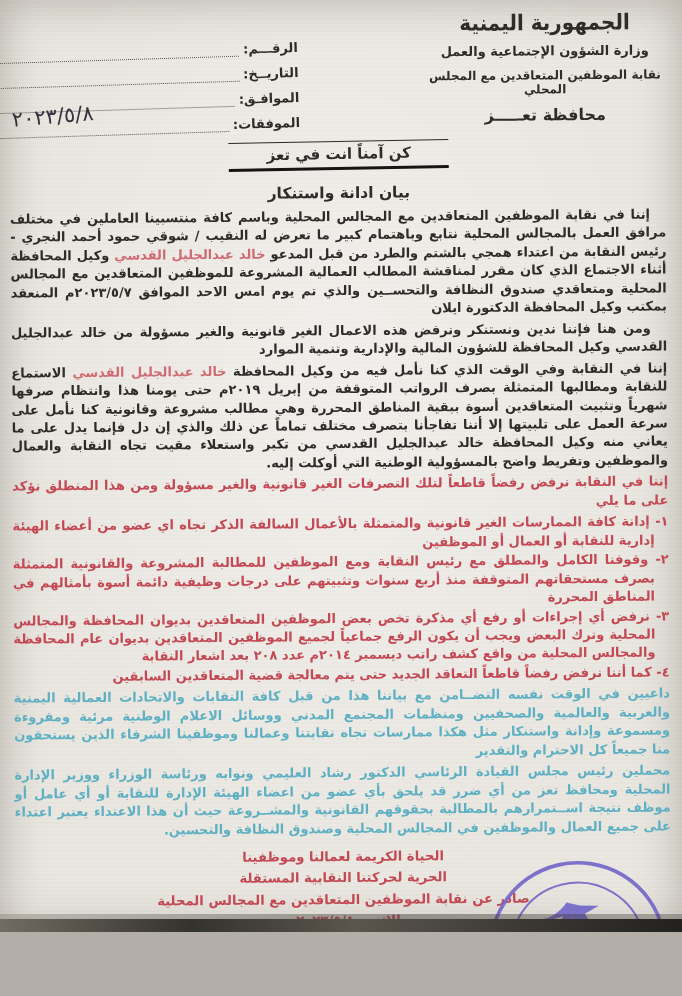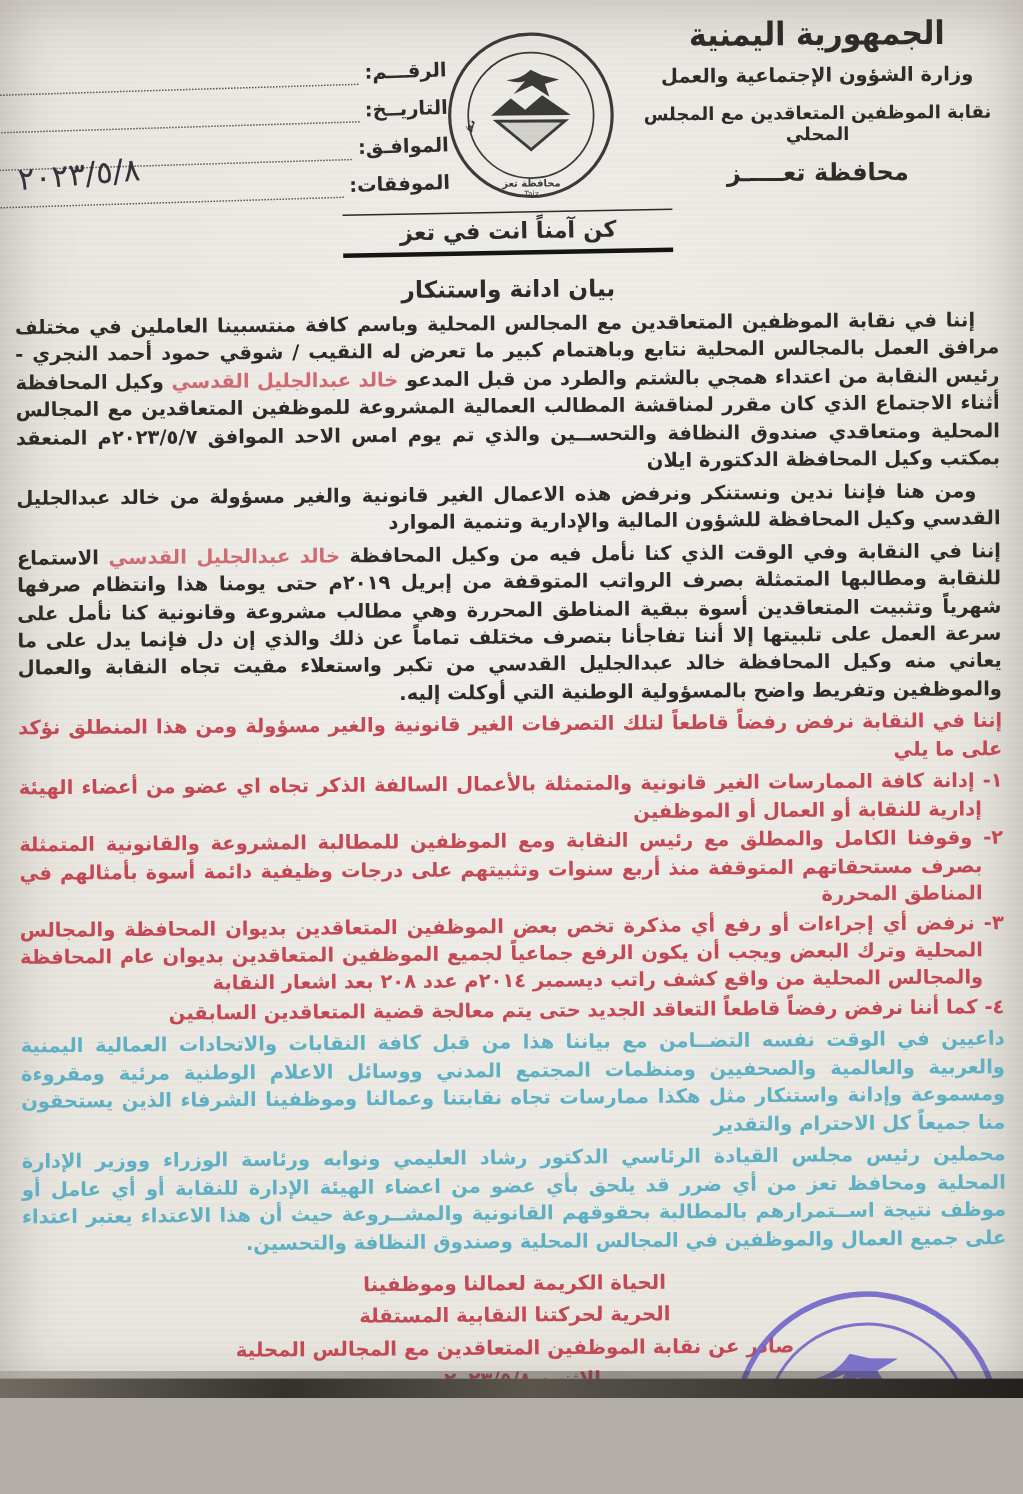--- a/index.html
+++ b/index.html
@@ -70,37 +70,20 @@
 <div class="page">
   <div class="tilt">
 
     <div class="letterhead">
       <div class="lh-country">الجمهورية اليمنية</div>
       <div class="lh-ministry">وزارة الشؤون الإجتماعية والعمل</div>
       <div class="lh-union">نقابة الموظفين المتعاقدين مع المجلس المحلي</div>
       <div class="lh-gov">محافظة تعـــــز</div>
     </div>
 
-    <div class="logo">
-      <svg viewBox="0 0 120 120" width="114" height="114">
-        <defs>
-            <path id="arcTopLogo" d="M 19,70 A 42,42 0 0 1 101,70" fill="none"></path>
-          </defs>
-        <circle cx="60" cy="60" r="57" fill="none" stroke="#3a3a38" stroke-width="2.2"></circle>
-        <circle cx="60" cy="60" r="44" fill="none" stroke="#3a3a38" stroke-width="1.2"></circle>
-        <text font-size="8" fill="#3a3a38" font-weight="bold">
-          <textPath href="#arcTopLogo" startOffset="6%">نقابة الموظفين المتعاقدين مع المجلس المحلي</textPath>
-        </text>
-        <path d="M60 28 c-4 4 -10 7 -17 7 c5 2 9 2 13 1 l-8 9 l13 -6 l12 8 l-3 -9 l10 -3 l-12 -3 z" fill="#3a3a38"></path>
-        <path d="M32 60 L46 48 L56 56 L68 46 L88 60 Z" fill="#3a3a38"></path>
-        <path d="M36 64 L84 64 L60 84 Z" fill="rgba(58,58,56,.15)" stroke="#3a3a38" stroke-width="2"></path>
-        <text x="60" y="110" font-size="7" text-anchor="middle" fill="#3a3a38" font-weight="bold">محافظة تعز</text>
-        <text x="60" y="117" font-size="5.5" text-anchor="middle" fill="#3a3a38">Taiz</text>
-      </svg>
-    </div>
 
     <div class="fields">
       <div class="field-row">
         <span class="field-label">الرقـــم:</span>
         <span class="field-line"></span>
       </div>
       <div class="field-row">
         <span class="field-label">التاريــخ:</span>
         <span class="field-line"></span>
       </div>

